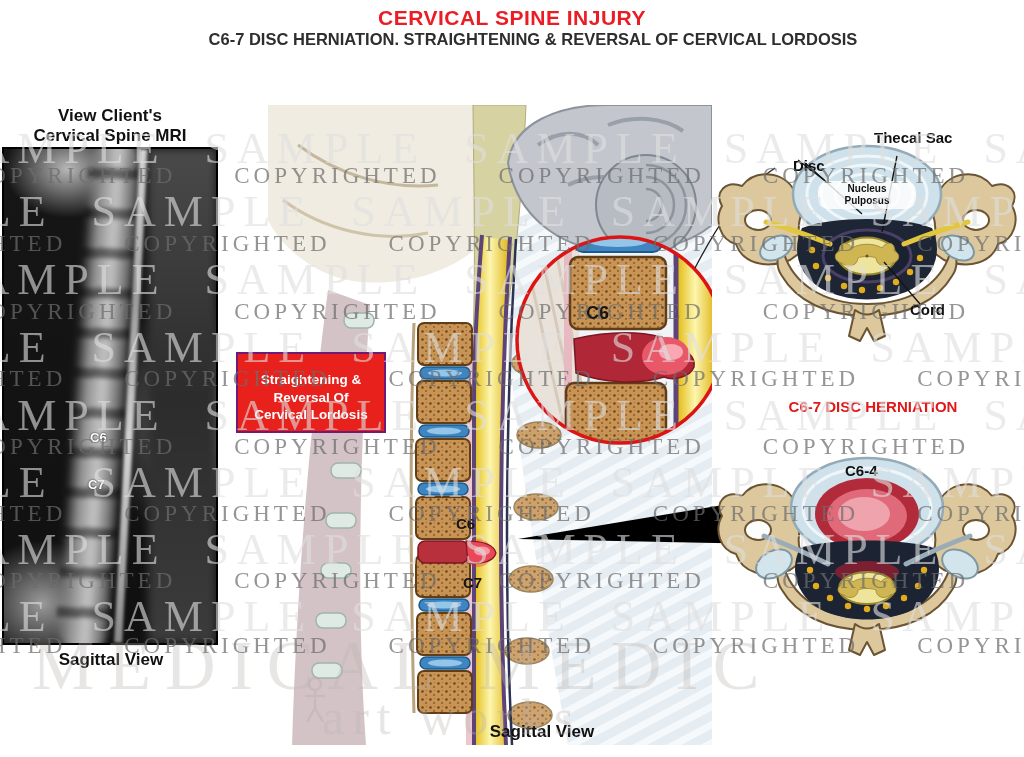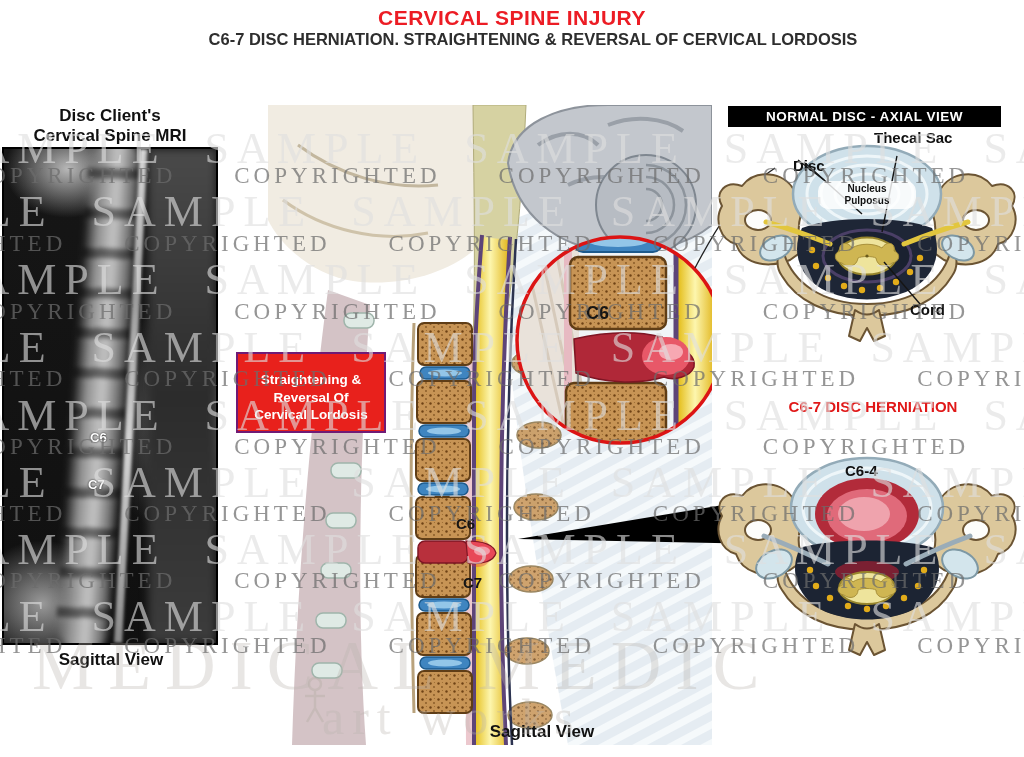--- a/index.html
+++ b/index.html
@@ -64,21 +64,21 @@
 </style>
 </head>
 <body>
 
 <div id="page">
 
   <div class="abs ctr" id="main-title">CERVICAL SPINE INJURY</div>
   <div class="abs ctr" id="sub-title">C6-7 DISC HERNIATION.  STRAIGHTENING &amp; REVERSAL OF CERVICAL LORDOSIS</div>
 
   <div class="abs ctr" id="mri-heading">
-    <span style="display:block">Disc Client's</span>
+    <span style="display:block">View Client's</span>
     <span style="display:block">Cervical Spine MRI</span>
   </div>
   <div class="abs" id="mri-box">
     <div class="mri-spine"></div>
     <div class="mri-stripes"></div>
     <div class="mri-csf"></div>
     <div class="mri-tissue"></div>
     <div class="mri-lbl" style="left:86px;top:281px;">C6</div>
     <div class="mri-lbl" style="left:84px;top:328px;">C7</div>
   </div>
@@ -216,21 +216,20 @@
     <span style="display:block">Reversal Of</span>
     <span style="display:block">Cervical Lordosis</span>
   </div>
   <div class="abs ctr" id="sagittal-caption">Sagittal View</div>
 
   <svg id="pointer-overlay" class="panel" width="1024" height="757" viewBox="0 0 1024 757">
     <polygon points="518,539 765,498 765,544" fill="#000"></polygon>
     <path d="M695,268 C715,230 735,195 775,168" stroke="#222" stroke-width="1.3" fill="none"></path>
   </svg>
 
-  <div class="abs" id="normal-axial-bar">NORMAL DISC - AXIAL VIEW</div>
   <svg id="normal-axial-svg" class="panel" width="310" height="215" viewBox="0 0 310 215">
     <g stroke-linejoin="round">
       <g fill="#dcc89c" stroke="#6b5433" stroke-width="2">
         <path d="M10,78 C2,64 14,52 30,58 C44,40 72,44 82,62 L96,70 C84,92 84,108 92,122 L78,132 C52,142 30,134 24,116 C8,112 2,92 10,78 Z"></path>
         <path d="M300,78 C308,64 296,52 280,58 C266,40 238,44 228,62 L214,70 C226,92 226,108 218,122 L232,132 C258,142 280,134 286,116 C302,112 308,92 300,78 Z"></path>
         <path d="M70,118 C78,156 112,176 155,176 C198,176 232,156 240,118 C246,128 246,140 240,148 C226,172 196,188 155,188 C114,188 84,172 70,148 C64,140 64,128 70,118 Z"></path>
         <path d="M143,182 L137,208 L148,213 L155,200 L162,213 L173,208 L167,182 C159,188 151,188 143,182 Z"></path>
       </g>
       <ellipse cx="46" cy="92" rx="13" ry="10" fill="#fdfdfb" stroke="#6b5433" stroke-width="2"></ellipse>
       <ellipse cx="264" cy="92" rx="13" ry="10" fill="#fdfdfb" stroke="#6b5433" stroke-width="2"></ellipse>

